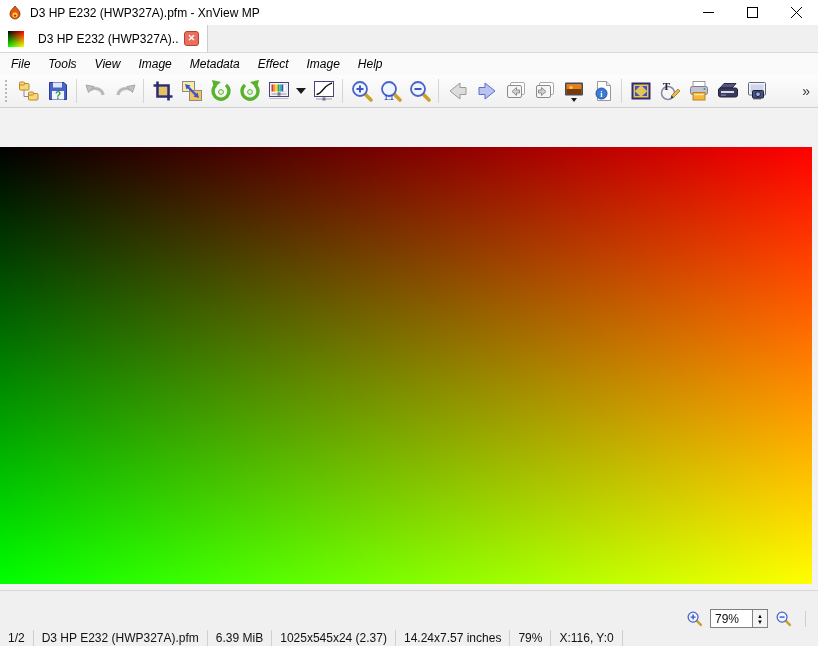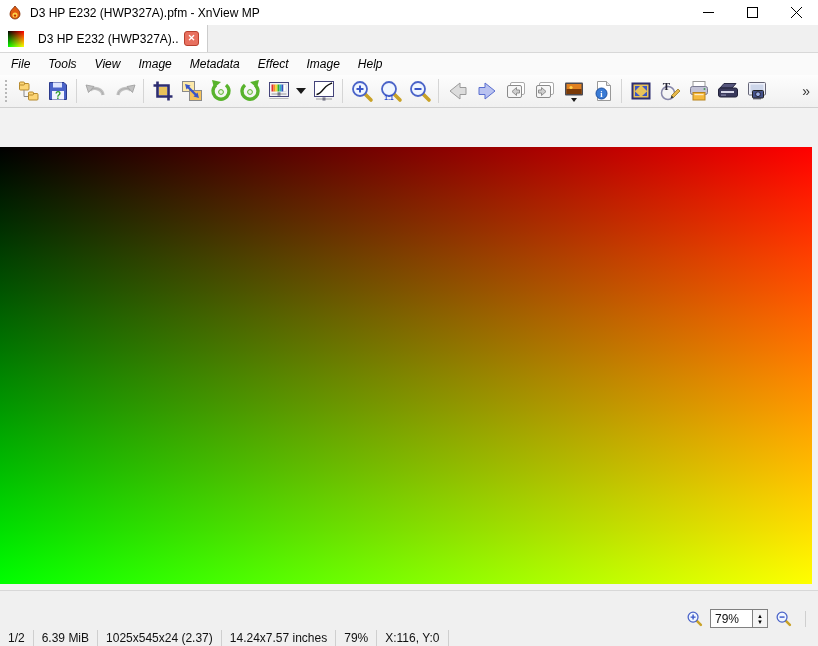--- a/index.html
+++ b/index.html
@@ -325,20 +325,21 @@
 
   <span class="tb-overflow">»</span>
 </div>
 
 <div class="canvas">
   <div class="gradient-image"></div>
 </div>
 
 <div class="statusbar">
   <span class="sb-cell">1/2</span>
+  <span class="sb-cell">D3 HP E232 (HWP327A).pfm</span>
   <span class="sb-cell">6.39 MiB</span>
   <span class="sb-cell">1025x545x24 (2.37)</span>
   <span class="sb-cell">14.24x7.57 inches</span>
   <span class="sb-cell">79%</span>
   <span class="sb-cell">X:116, Y:0</span>
   <span class="sb-spacer"></span>
   <div class="sb-zoom">
     <svg width="17" height="17" viewBox="0 0 24 24">
       <line x1="15" y1="15" x2="21" y2="21" stroke="#c9a227" stroke-width="3.6" stroke-linecap="round"></line>
       <circle cx="10" cy="10" r="7" fill="#f0f6ff" stroke="#4a63c8" stroke-width="1.8"></circle>

